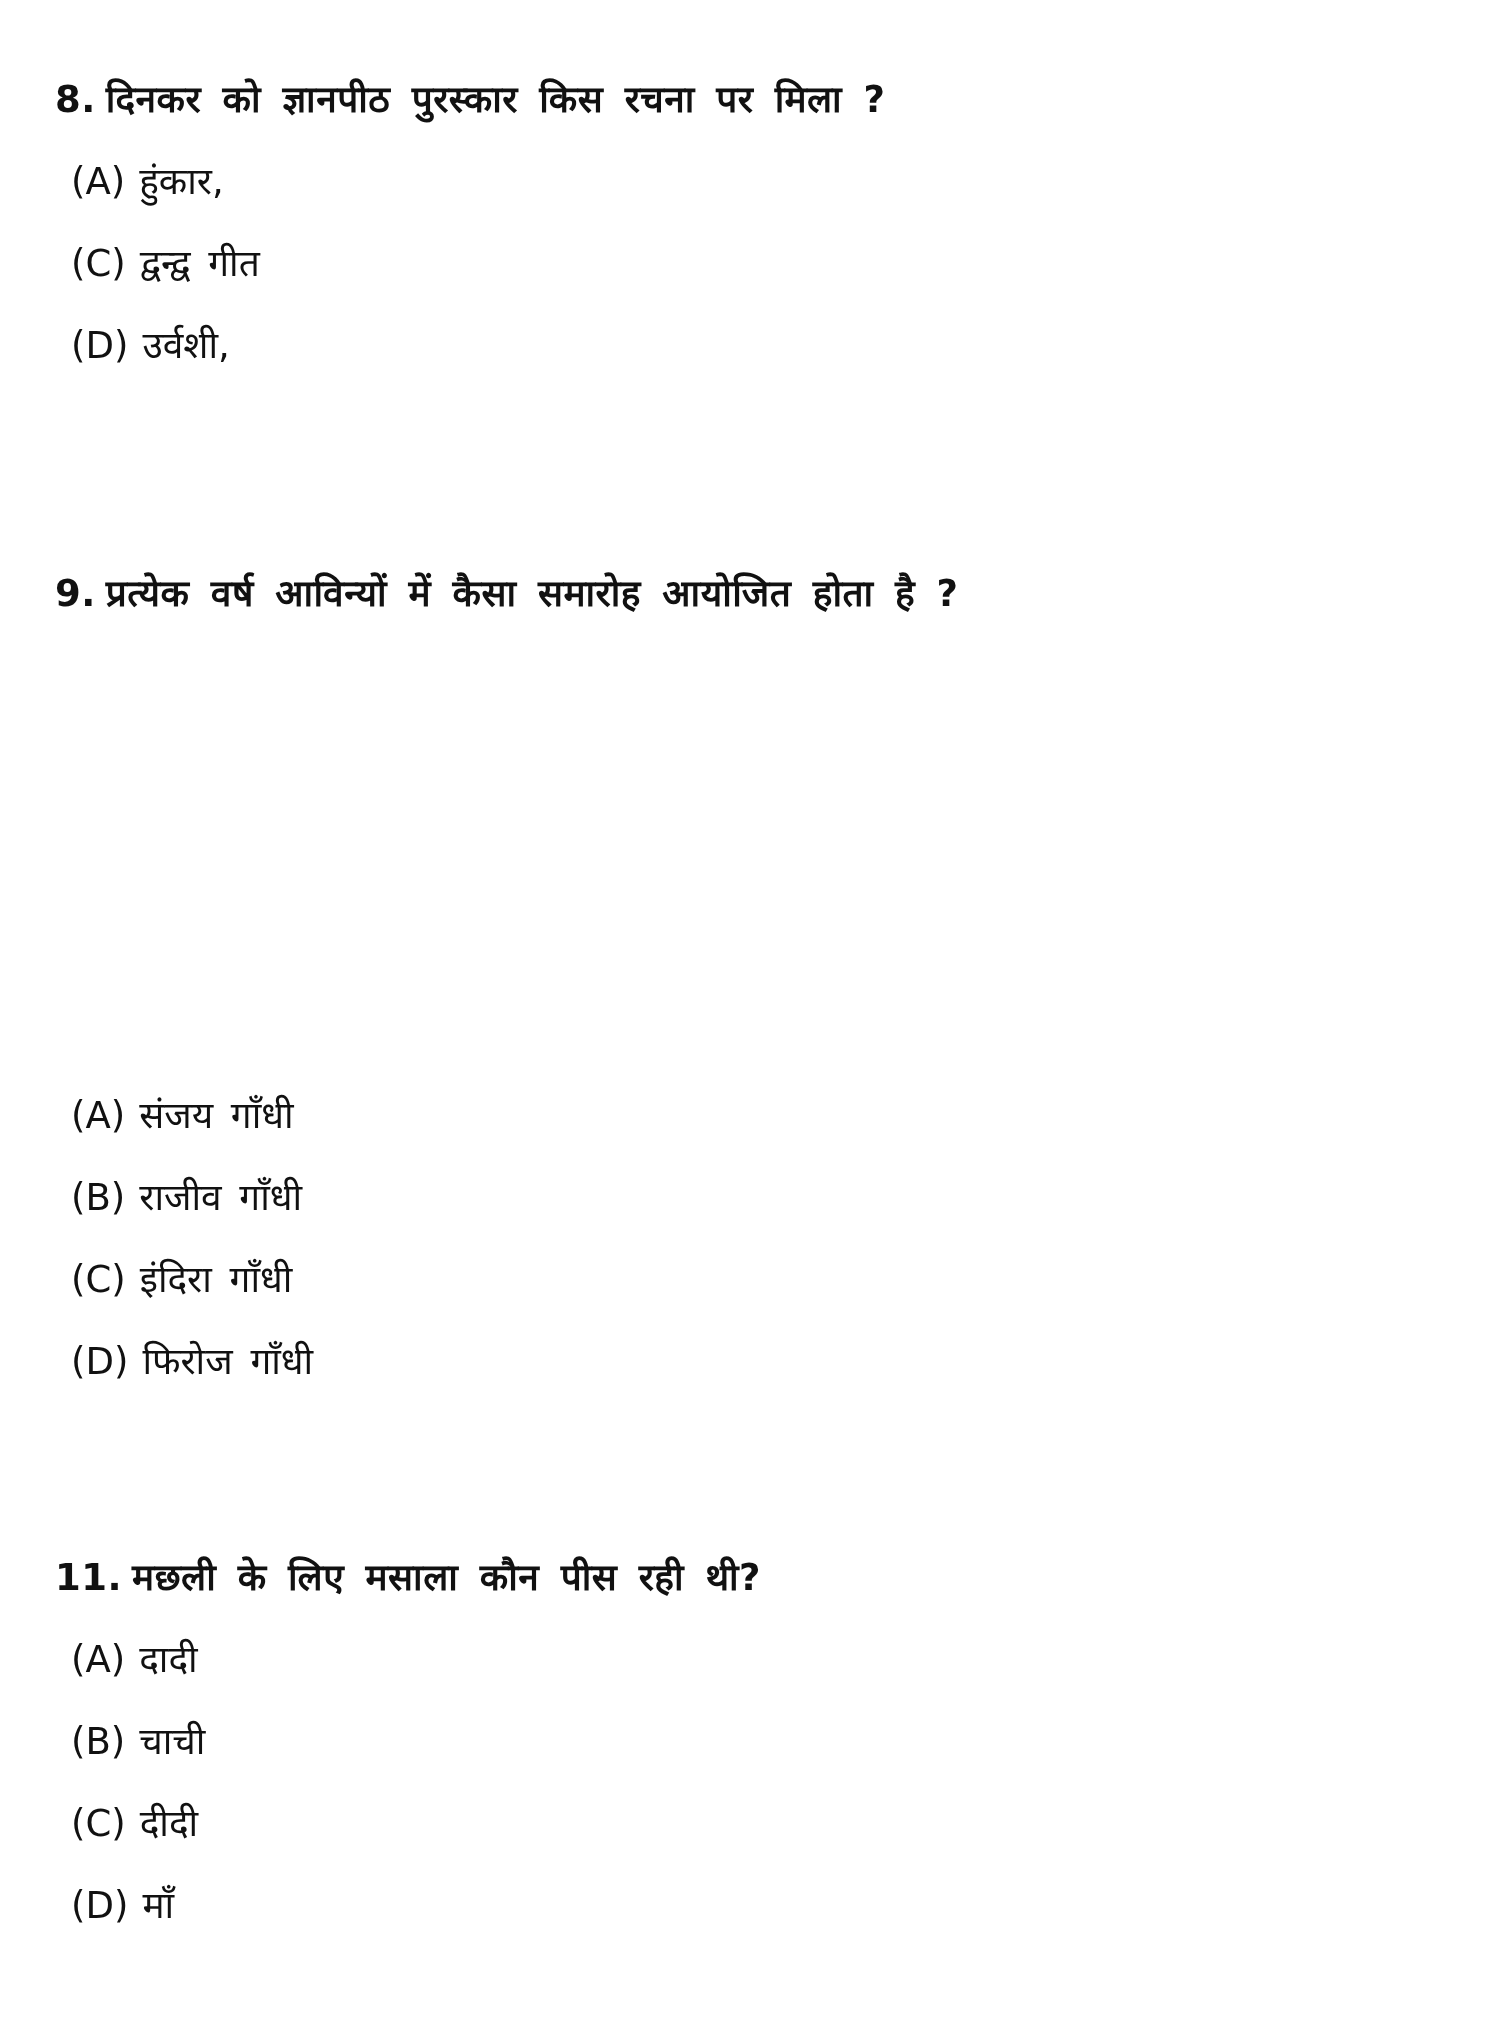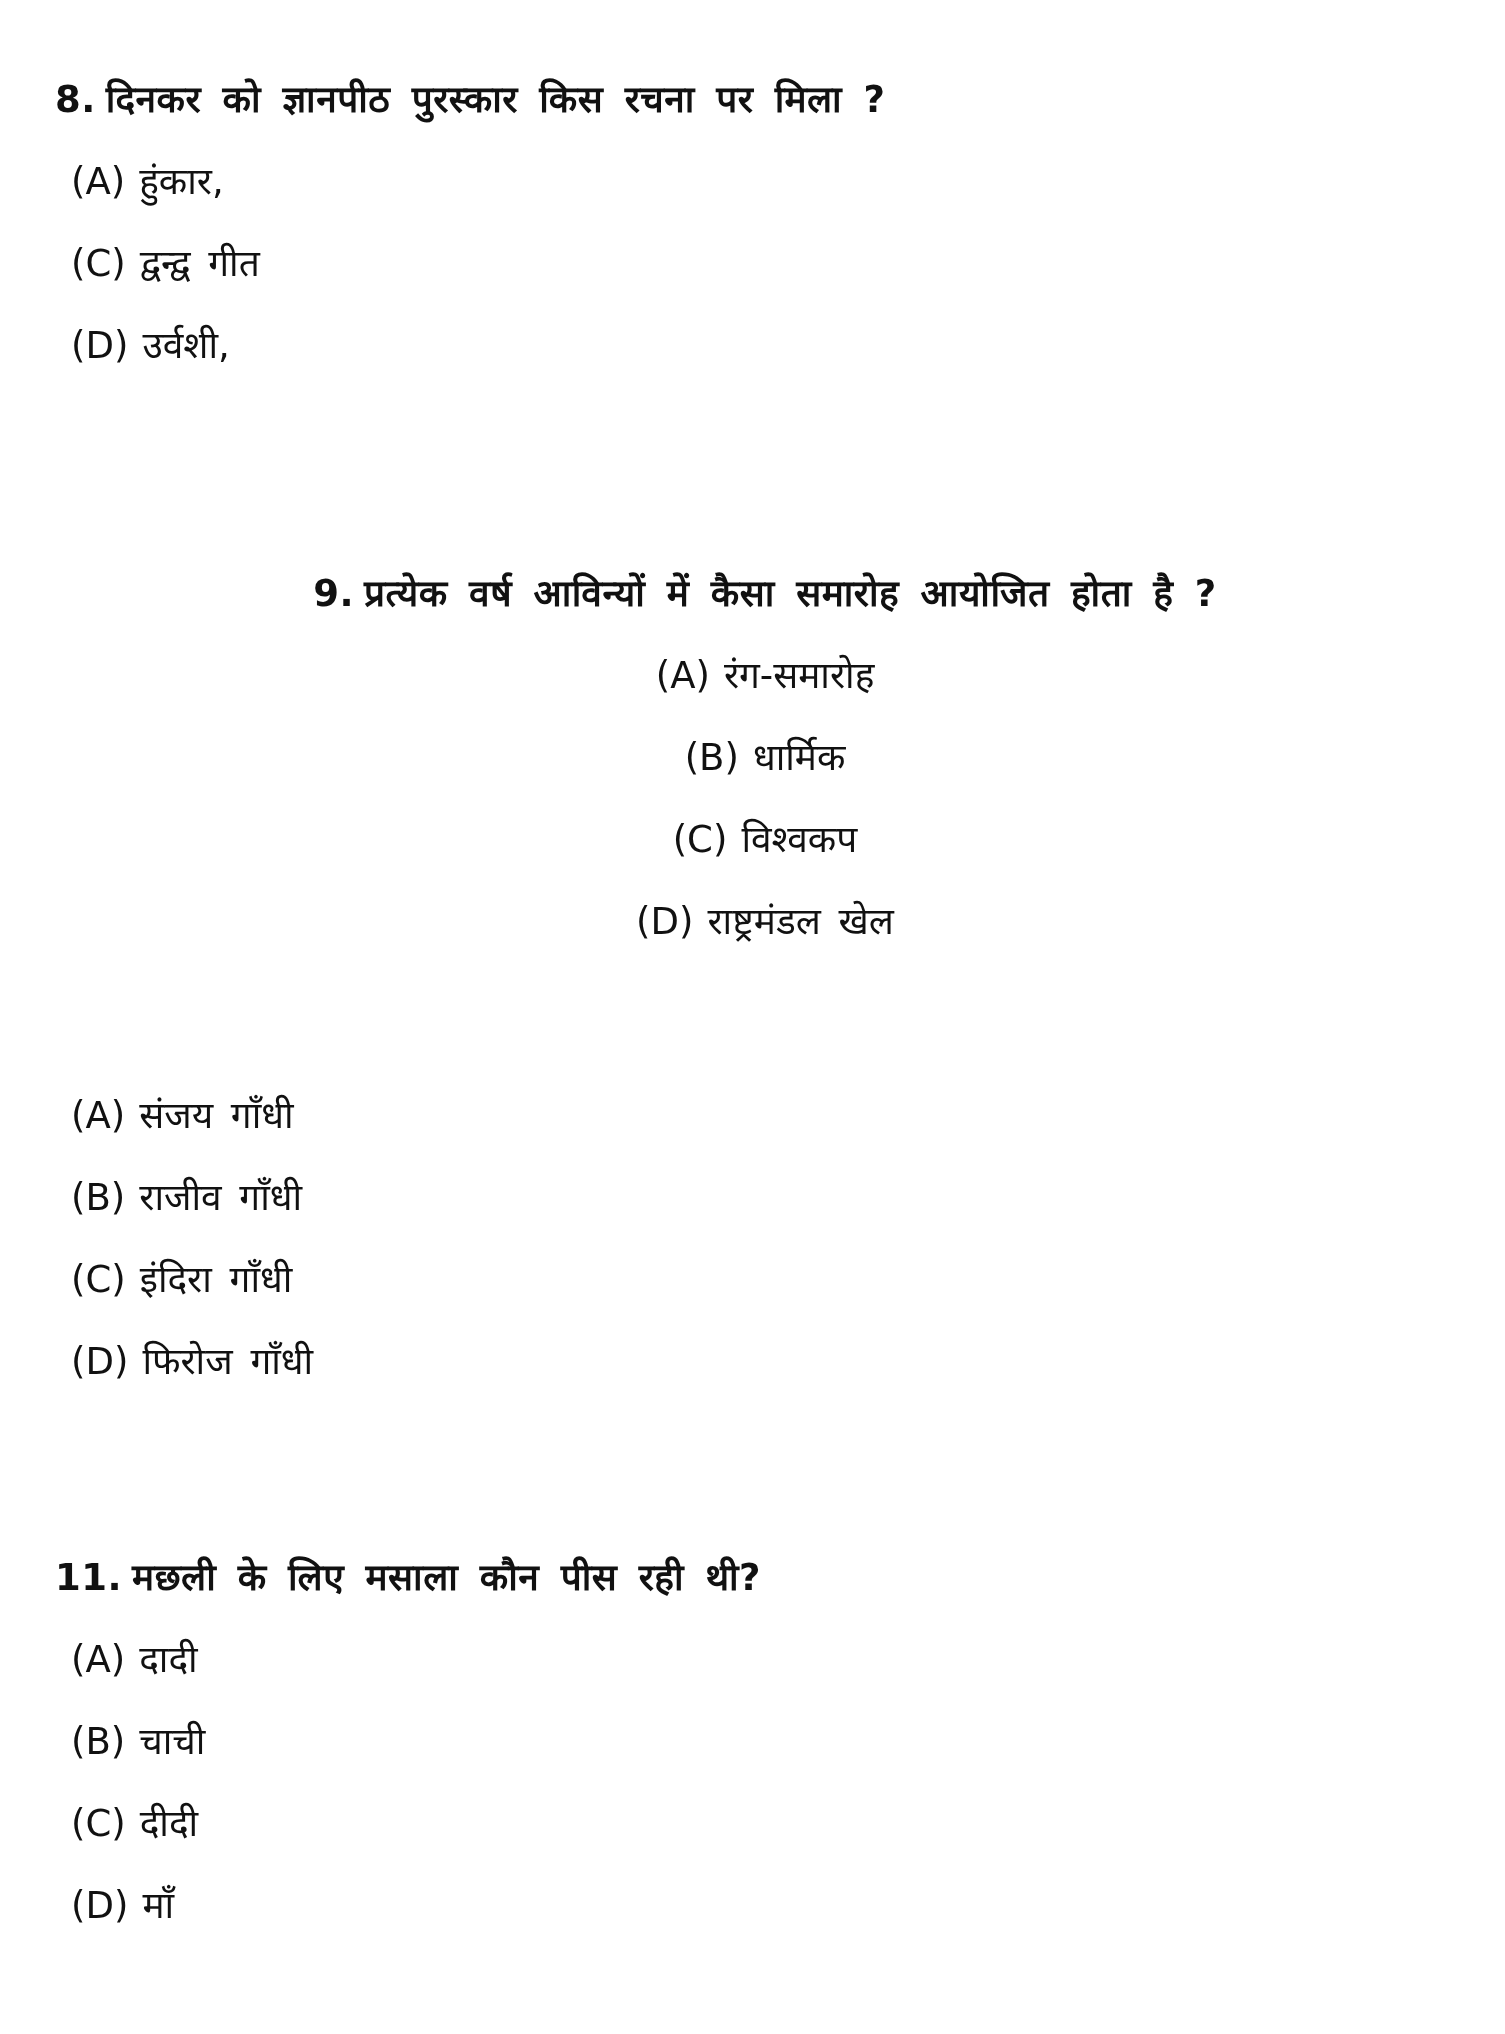--- a/index.html
+++ b/index.html
@@ -75,38 +75,24 @@
       </li>
       <li class="option-line">
         <span class="opt-letter">(C)</span><span>द्वन्द्व गीत</span>
       </li>
       <li class="option-line">
         <span class="opt-letter">(D)</span><span>उर्वशी,</span>
       </li>
     </ul>
   </div>
 
-  <div class="question-block" style="top:568px;text-align:center;">
+  <div class="question-block" style="top:568px;">
     <div class="question-line">
       <span class="q-num">9.</span><span>प्रत्येक वर्ष आविन्यों में कैसा समारोह आयोजित होता है ?</span>
     </div>
-    <ul class="option-list">
-      <li class="option-line">
-        <span class="opt-letter">(A)</span><span>रंग-समारोह</span>
-      </li>
-      <li class="option-line">
-        <span class="opt-letter">(B)</span><span>धार्मिक</span>
-      </li>
-      <li class="option-line">
-        <span class="opt-letter">(C)</span><span>विश्वकप</span>
-      </li>
-      <li class="option-line">
-        <span class="opt-letter">(D)</span><span>राष्ट्रमंडल खेल</span>
-      </li>
-    </ul>
   </div>
 
   <div class="question-block" style="top:1060px;">
     <ul class="option-list">
       <li class="option-line">
         <span class="opt-letter">(A)</span><span>संजय गाँधी</span>
       </li>
       <li class="option-line">
         <span class="opt-letter">(B)</span><span>राजीव गाँधी</span>
       </li>

